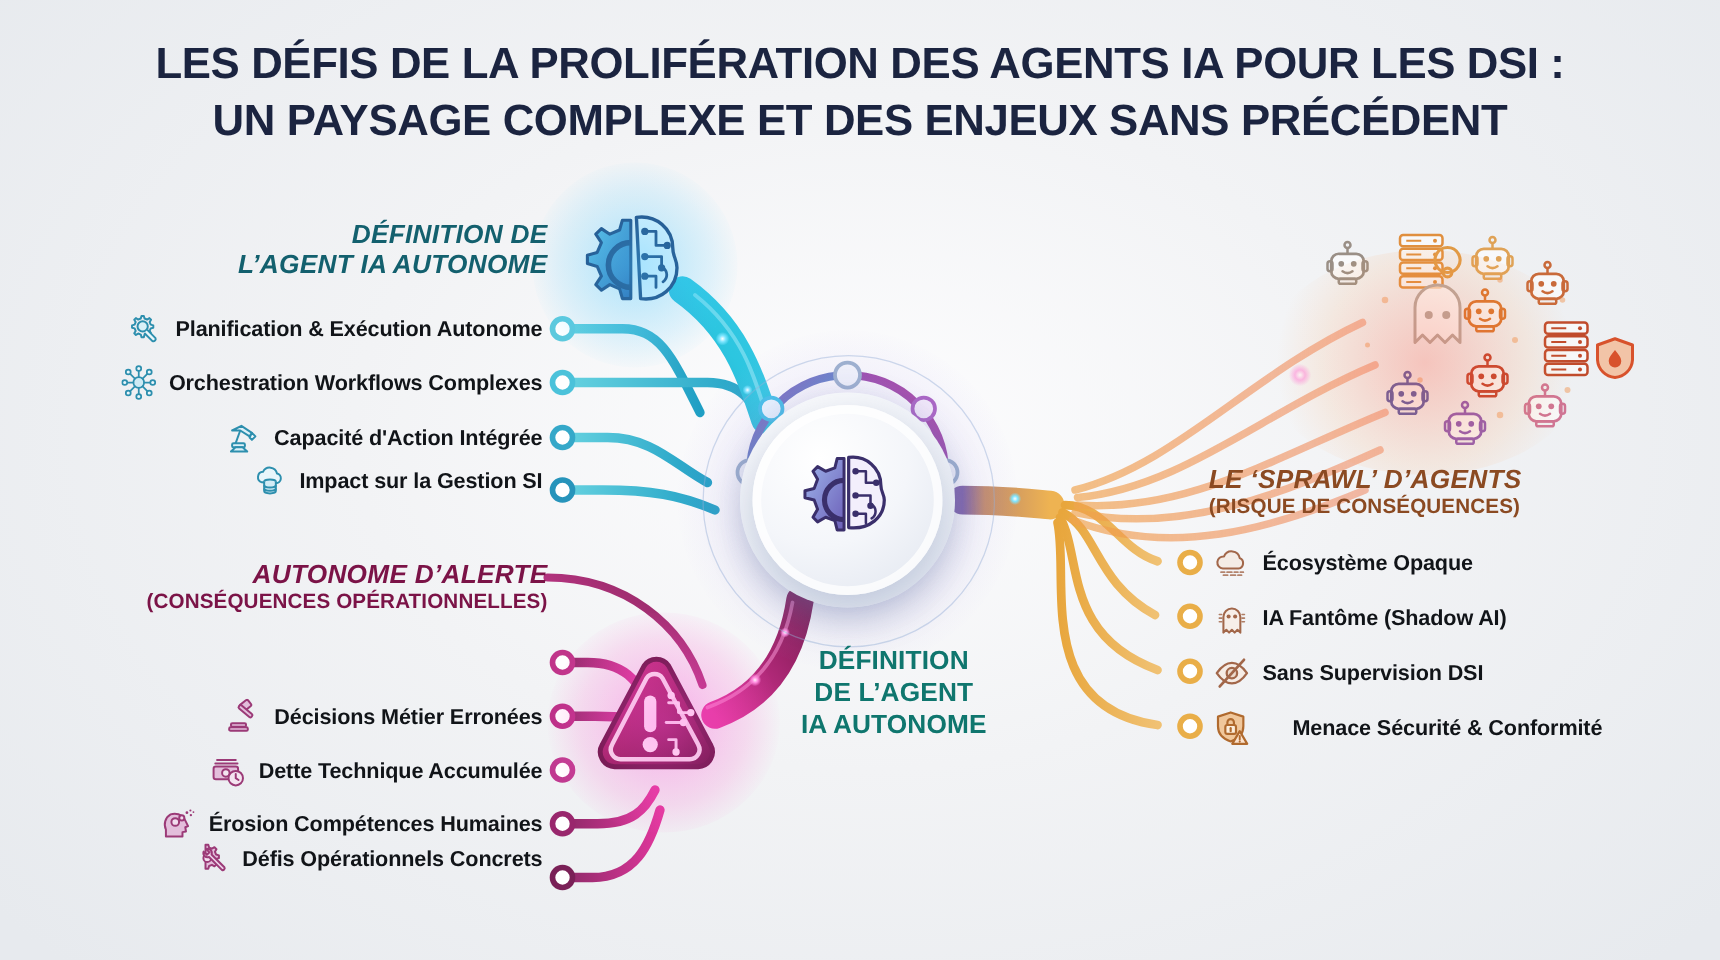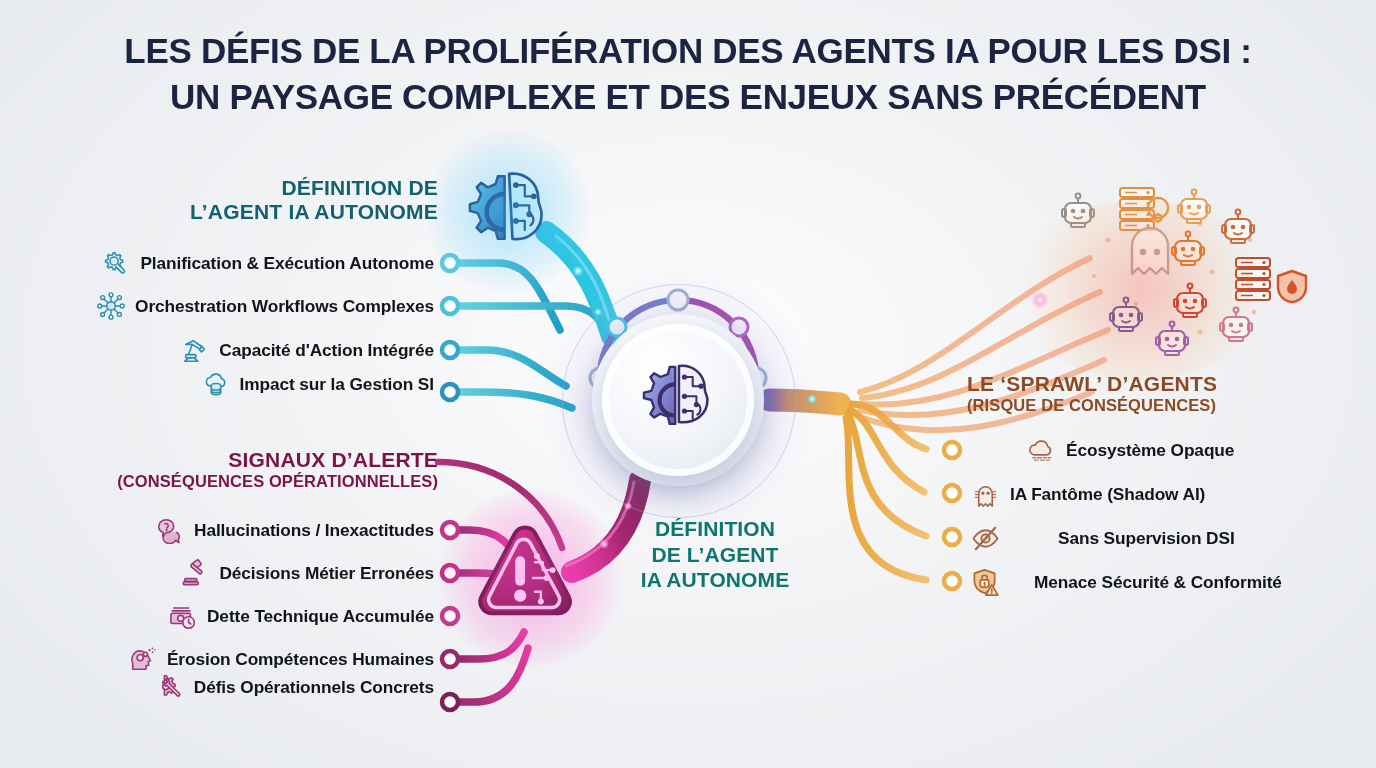--- a/index.html
+++ b/index.html
@@ -23,21 +23,21 @@
     line-height:1.32;
     text-transform:uppercase;
   }
   .title .l2{display:block;}
 
   
   svg.lines{position:absolute;left:0;top:0;width:1376px;height:768px;pointer-events:none;}
 
   
   .sec-head{position:absolute;font-weight:bold;line-height:1.12;}
-  .sec-head .main{display:block;font-size:21px;letter-spacing:0.2px;}
+  .sec-head .main{display:block;font-size:21px;letter-spacing:0.2px;font-style:italic;}
   .sec-head .sub{display:block;font-size:16.5px;letter-spacing:0.1px;}
 
   #head-def{left:60px;top:176px;width:378px;text-align:right;color:#13606e;}
   #head-alert{left:60px;top:448px;width:378px;text-align:right;color:#7b1347;}
   #head-sprawl{left:967px;top:372px;width:330px;text-align:left;color:#8b4a22;}
 
   
   .row{position:absolute;display:flex;align-items:center;height:30px;}
   .row .lbl{
     font-size:17.3px;font-weight:bold;color:#111418;white-space:nowrap;
@@ -416,21 +416,21 @@
       </g>
     </svg>
   </div>
 
   <div class="sec-head" id="head-def">
     <span class="main">DÉFINITION DE</span>
     <span class="main">L’AGENT IA AUTONOME</span>
   </div>
 
   <div class="sec-head" id="head-alert">
-    <span class="main">SIGNAUX D’ALERTE</span>
+    <span class="main">AUTONOME D’ALERTE</span>
     <span class="sub">(CONSÉQUENCES OPÉRATIONNELLES)</span>
   </div>
 
   <div class="sec-head" id="head-sprawl">
     <span class="main">LE ‘SPRAWL’ D’AGENTS</span>
     <span class="sub">(RISQUE DE CONSÉQUENCES)</span>
   </div>
 
   <div class="row left" style="left:60px;top:248px;width:374px;">
     <span class="ic">
@@ -483,31 +483,20 @@
       <svg viewBox="0 0 30 30" width="28" height="28" fill="none" stroke="#2d8fae" stroke-width="1.7" stroke-linejoin="round">
         <path d="M8,17 a4.6,4.6 0 0,1 1,-9 a6.4,6.4 0 0,1 12,1.4 a4.2,4.2 0 0,1 -1,8.3 z" fill="#e8f6fb"></path>
         <ellipse cx="15" cy="16.5" rx="5" ry="2" fill="#d2ecf6"></ellipse>
         <path d="M10,16.5 v8 a5,2 0 0,0 10,0 v-8" fill="#d2ecf6"></path>
         <path d="M10,19.5 a5,2 0 0,0 10,0 M10,22.2 a5,2 0 0,0 10,0"></path>
       </svg>
     </span>
     <span class="lbl">Impact sur la Gestion SI</span>
   </div>
 
-  <div class="row left" style="left:60px;top:515px;width:374px;">
-    <span class="ic">
-      <svg viewBox="0 0 30 30" width="28" height="28" fill="#e7c6de" stroke="#9b3a77" stroke-width="1.7" stroke-linejoin="round">
-        <path d="M3,11 a8,7 0 0,1 16,0 a8,7 0 0,1 -8,7 l-4,3.5 .6,-3.8 A8,7 0 0,1 3,11 z"></path>
-        <path d="M9.5,8.4 a2.4,2.4 0 0,1 3.6,2.2 c0,1.2 -1.6,1.4 -1.6,2.6" fill="none" stroke-linecap="round"></path>
-        <circle cx="11.4" cy="15.2" r="1.15" stroke="none" fill="#9b3a77"></circle>
-        <path d="M15,17.5 a7,6 0 1,0 6,8.5 l3.5,2.6 -.6,-3.2 a7,6 0 0,0 -2.2,-8.2" fill="#dcb2d2"></path>
-      </svg>
-    </span>
-    <span class="lbl">Hallucinations / Inexactitudes</span>
-  </div>
 
   <div class="row left" style="left:60px;top:558px;width:374px;">
     <span class="ic">
       <svg viewBox="0 0 30 30" width="28" height="28" fill="#e3bedb" stroke="#9b3a77" stroke-width="1.7" stroke-linejoin="round">
         <rect x="12" y="2.5" width="9" height="6.5" rx="1.5" transform="rotate(-38 16.5 5.8)"></rect>
         <rect x="9.5" y="9" width="14" height="3.4" rx="1.3" transform="rotate(40 16.5 10.7)"></rect>
         <rect x="4" y="21" width="13" height="3" rx="1.2"></rect>
         <rect x="2.5" y="24.5" width="16" height="3" rx="1.2"></rect>
       </svg>
     </span>
@@ -549,21 +538,21 @@
     <span class="ic">
       <svg viewBox="0 0 30 30" width="28" height="28" fill="#e3bedb" stroke="#9b3a77" stroke-width="1.7" stroke-linejoin="round">
         <path d="M9,3 l2.4,0 .7,2.4 2.4,1 2.2,-1.3 1.7,1.7 -1.3,2.2 1,2.4 2.4,.7 0,2.4 -2.4,.7 -1,2.4 1.3,2.2 -1.7,1.7 -2.2,-1.3 -2.4,1 -.7,2.4 -2.4,0 z"></path>
         <circle cx="10.5" cy="14.5" r="3.3" fill="#f2dcee"></circle>
         <path d="M23,24.5 l-11,-11 a3.6,3.6 0 0,1 -4.6,-4.6 l2.8,2.8 2.2,-2.2 -2.8,-2.8 a3.6,3.6 0 0,1 4.6,4.6 l11,11 a1.6,1.6 0 0,1 -2.2,2.2 z" fill="#edd2e8"></path>
       </svg>
     </span>
     <span class="lbl">Défis Opérationnels Concrets</span>
   </div>
 
-  <div class="row right" style="left:1026px;top:435px;text-align:center;">
+  <div class="row right" style="left:970px;top:435px;text-align:center;">
     <span class="ic">
       <svg viewBox="0 0 30 30" width="29" height="29" fill="#f4ece6" stroke="#a2674a" stroke-width="1.7" stroke-linejoin="round">
         <path d="M7.5,19.5 a5,5 0 0,1 1,-10 a6.8,6.8 0 0,1 13,1.4 a4.5,4.5 0 0,1 -1,8.6 z"></path>
         <g stroke-width="1.4" stroke-linecap="round" fill="none" opacity=".8">
           <path d="M6,22.5 h3 M11,22.5 h4 M17,22.5 h3 M22,22.5 h2.5 M8,25 h3.5 M14,25 h4 M20,25 h3"></path>
         </g>
       </svg>
     </span>
     <span class="lbl">Écosystème Opaque</span>
   </div>
@@ -575,21 +564,21 @@
         <circle cx="12.3" cy="13.6" r="1.7" fill="#a2674a" stroke="none"></circle>
         <circle cx="17.7" cy="13.6" r="1.7" fill="#a2674a" stroke="none"></circle>
         <g stroke-width="1.3" stroke-linecap="round" opacity=".85" fill="none">
           <path d="M4.6,12 h2 M4.6,15 h2 M4.6,18 h2 M23.4,12 h2 M23.4,15 h2 M23.4,18 h2"></path>
         </g>
       </svg>
     </span>
     <span class="lbl">IA Fantôme (Shadow AI)</span>
   </div>
 
-  <div class="row right" style="left:970px;top:523px;gap:48px;">
+  <div class="row right" style="left:970px;top:523px;">
     <span class="ic">
       <svg viewBox="0 0 30 30" width="29" height="29" fill="none" stroke="#a2674a" stroke-width="1.9" stroke-linecap="round" stroke-linejoin="round">
         <path d="M2.5,15 C7,8.5 12,6.5 15,6.5 c3,0 8,2 12.5,8.5 C23,21.5 18,23.5 15,23.5 c-3,0 -8,-2 -12.5,-8.5 z" fill="#f6ece5"></path>
         <circle cx="15" cy="15" r="4.3" fill="#eddbcd"></circle>
         <path d="M5,26 L25,4" stroke-width="2.3"></path>
       </svg>
     </span>
     <span class="lbl">Sans Supervision DSI</span>
   </div>
 

